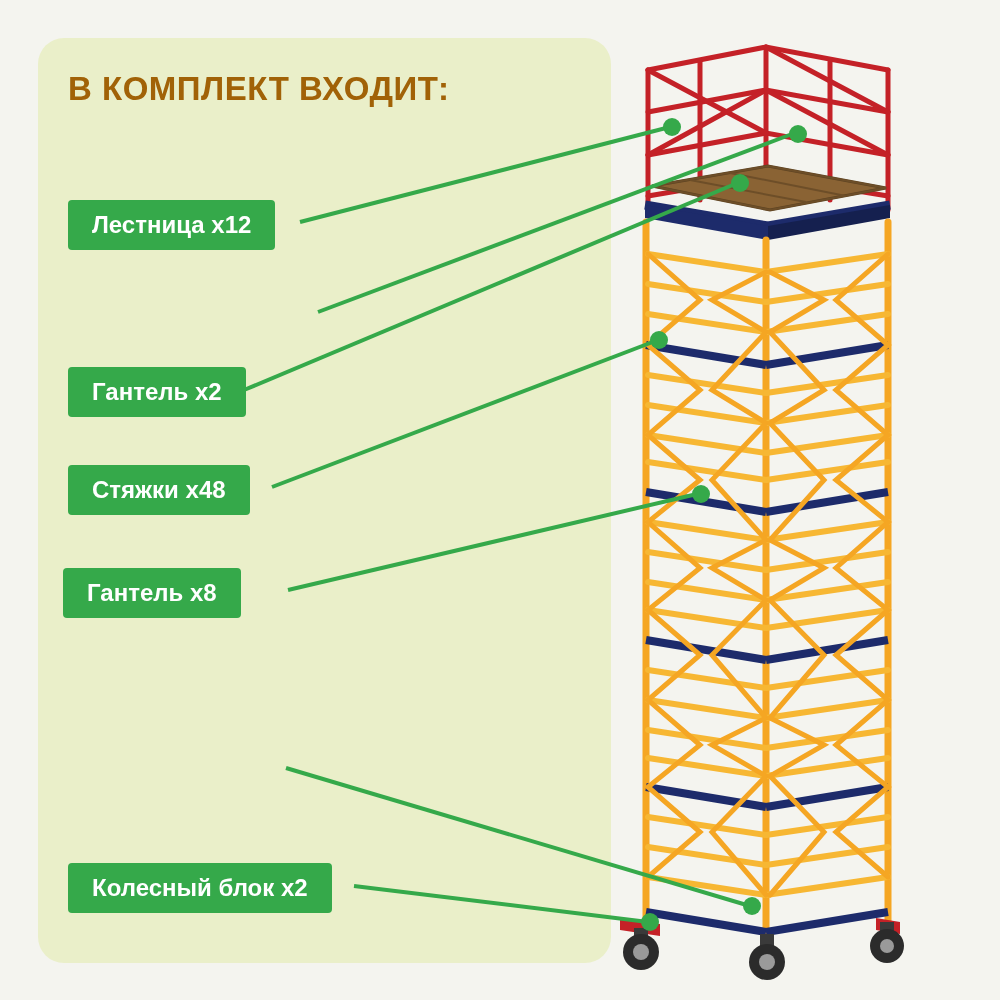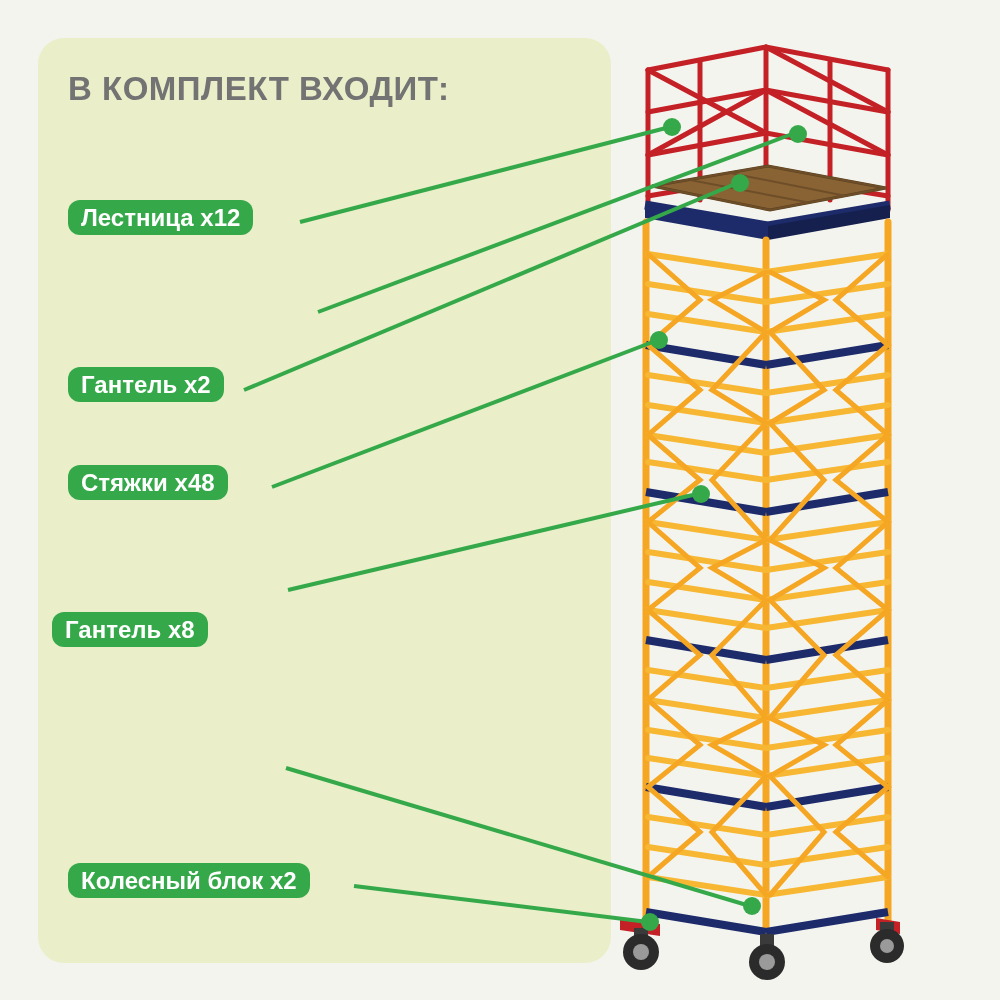--- a/index.html
+++ b/index.html
@@ -19,46 +19,46 @@
     width:573px;height:925px;
     background:#eaefc9;
     border-radius:26px;
   }
   .panel-title{
     position:absolute;
     left:68px;top:70px;
     font-size:33px;
     font-weight:bold;
     letter-spacing:.5px;
-    color:#737373;
+    color:#a16207;
     text-transform:uppercase;
     white-space:nowrap;
   }
 
   .chip{
     position:absolute;
     background:#35a94a;
     color:#ffffff;
-    border-radius:12px;
+    border-radius:4px;
     font-size:24px;
     font-weight:bold;
     display:flex;
     align-items:center;
-    padding:0 13px;
-    height:35px;
+    padding:0 24px;
+    height:50px;
     white-space:nowrap;
     box-sizing:border-box;
   }
 
   
   .chip-0{left:68px;top:200px;}
   .chip-1{left:68px;top:290px;}
   .chip-2{left:68px;top:367px;}
   .chip-3{left:68px;top:465px;}
-  .chip-4{left:52px;top:568px;margin-top:44px;}
+  .chip-4{left:63px;top:568px;}
   .chip-5{left:68px;top:744px;}
   .chip-6{left:68px;top:863px;}
 
   
   svg.overlay{
     position:absolute;left:0;top:0;width:1000px;height:1000px;
     pointer-events:none;
   }
   svg.scaffold{
     position:absolute;left:0;top:0;width:1000px;height:1000px;

